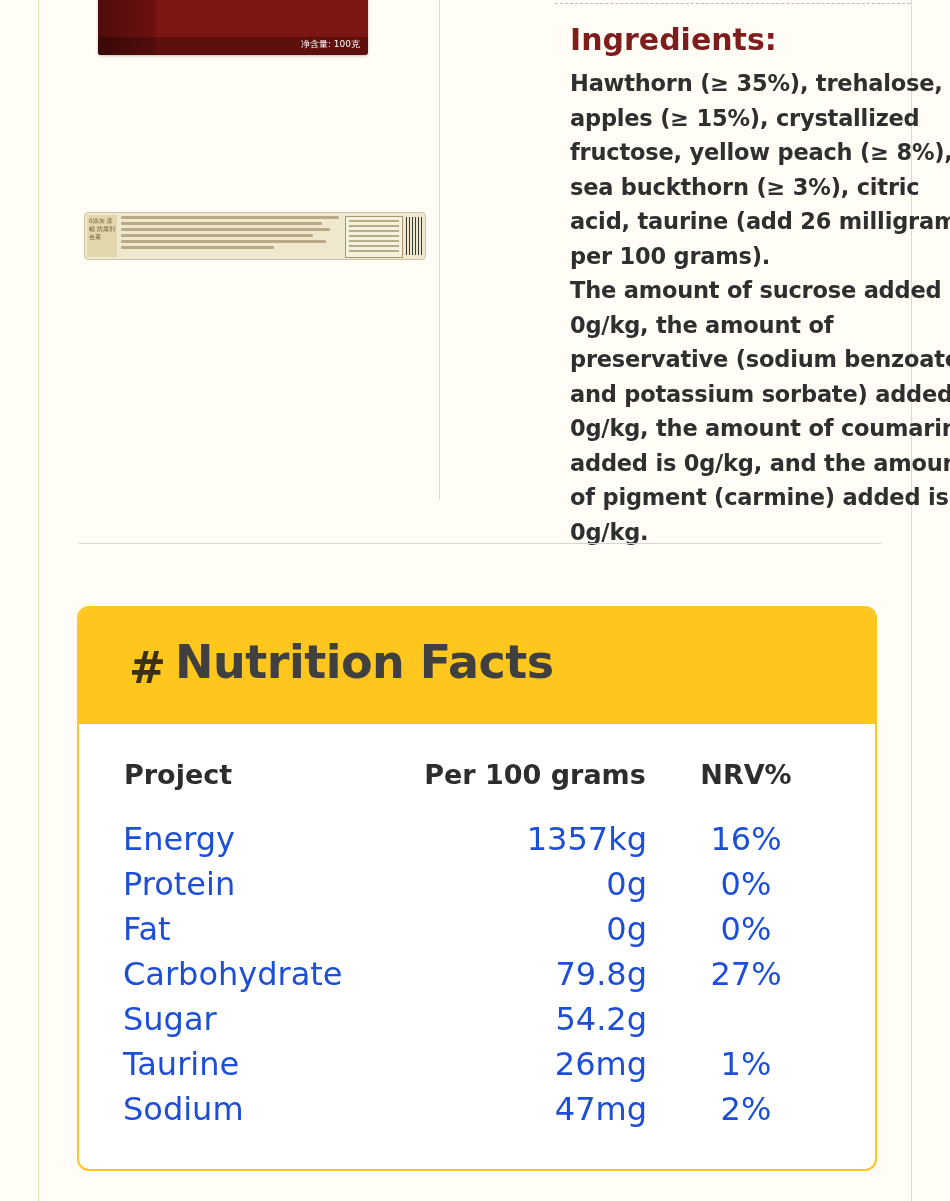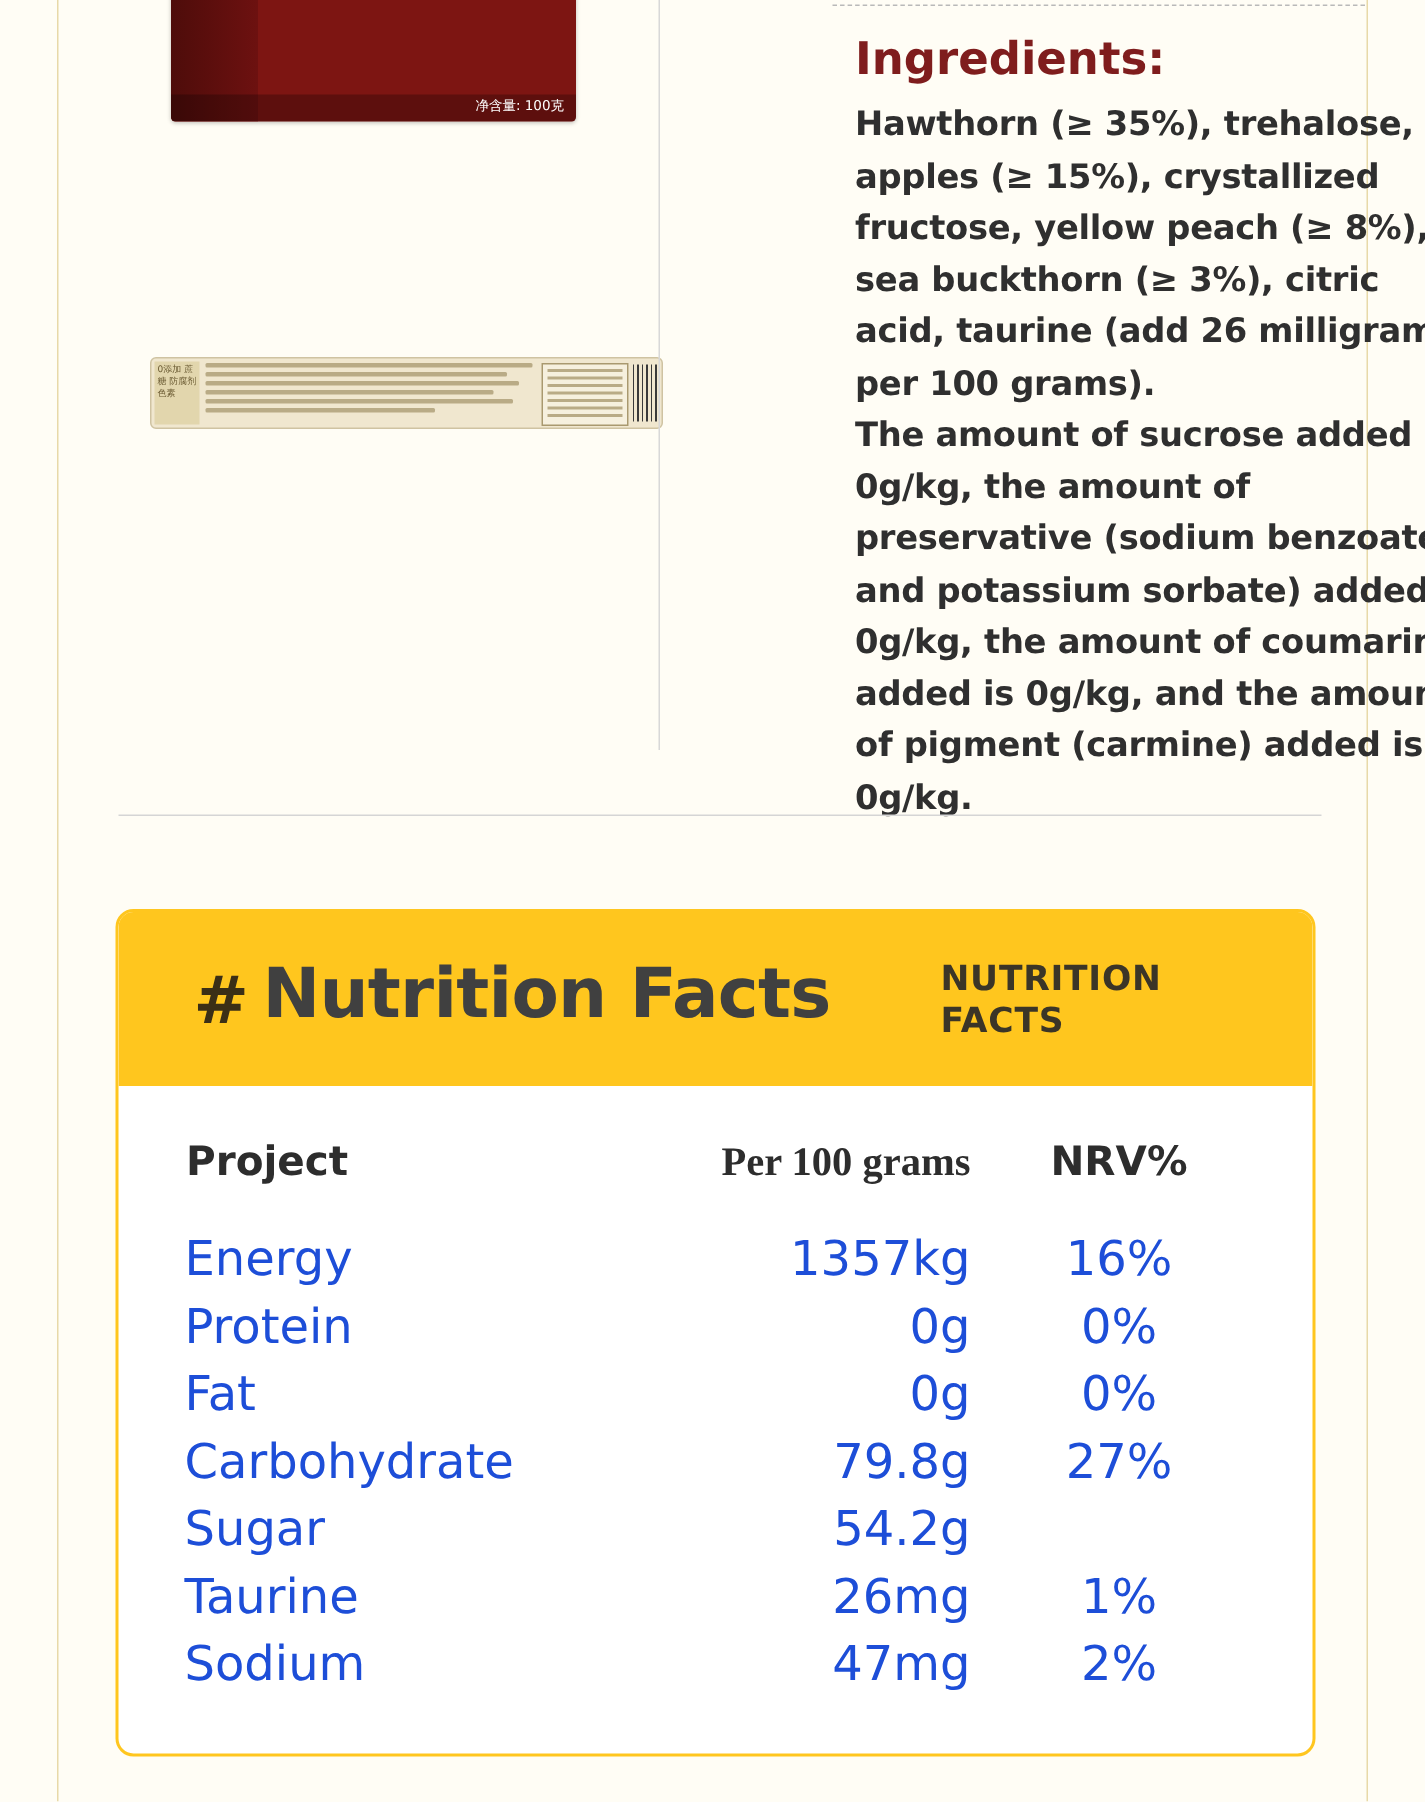--- a/index.html
+++ b/index.html
@@ -37,25 +37,24 @@
   .top-section {
     position: absolute;
     left: 70px;
     top: 0;
     width: 840px;
     height: 500px;
   }
 
   .product-pane {
     position: absolute;
-    left: 16px;
+    left: 0;
     top: 0;
     width: 369px;
     height: 500px;
-    margin-top: 26px;
   }
   .divider-vertical {
     position: absolute;
     left: 369px;
     top: 0;
     width: 1px;
     height: 500px;
     background: #d8d8d8;
   }
 
@@ -256,21 +255,21 @@
     border-collapse: collapse;
     font-family: "DejaVu Sans", sans-serif;
   }
   table.nf th {
     font-size: 27px;
     font-weight: bold;
     color: #2d2d2d;
     padding-bottom: 26px;
   }
   table.nf th.c1 { text-align: left; width: 42%; }
-  table.nf th.c2 { text-align: right; width: 33%; padding-right: 10px; font-family: Liberation Serif, serif;}
+  table.nf th.c2 { width: 33%; padding-right: 10px;}
   table.nf th.c3 { width: 25%; }
   table.nf td {
     font-size: 32px;
     color: #1d4ed8;
     padding: 3.5px 0;
   }
   table.nf td.c1 { text-align: left; }
   table.nf td.c2 { text-align: right; padding-right: 10px; }
   table.nf td.c3 { text-align: center; }
 </style>
@@ -330,24 +329,20 @@
   </div>
 
 </div>
 
 <div class="divider-horizontal"></div>
 
 <div class="nutrition-card">
   <div class="nutrition-header">
     <div class="nf-hash">#</div>
     <div class="nf-title">Nutrition Facts</div>
-    <div class="nf-sub">
-      <div>NUTRITION</div>
-      <div>FACTS</div>
-    </div>
   </div>
 
   <div class="nf-table">
     <table class="nf">
       <thead>
         <tr>
           <th class="c1">Project</th>
           <th class="c2">Per 100 grams</th>
           <th class="c3">NRV%</th>
         </tr>

